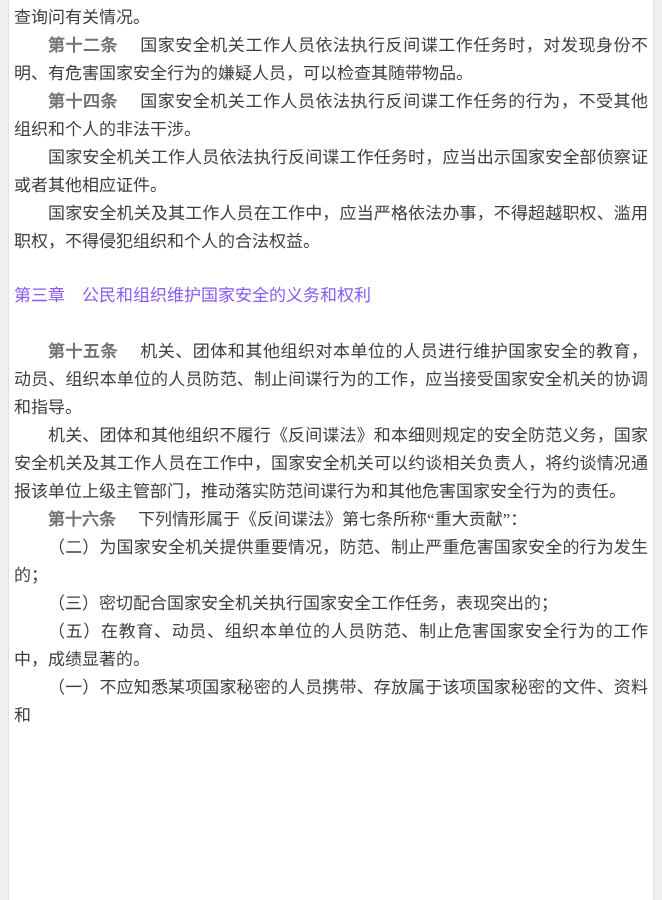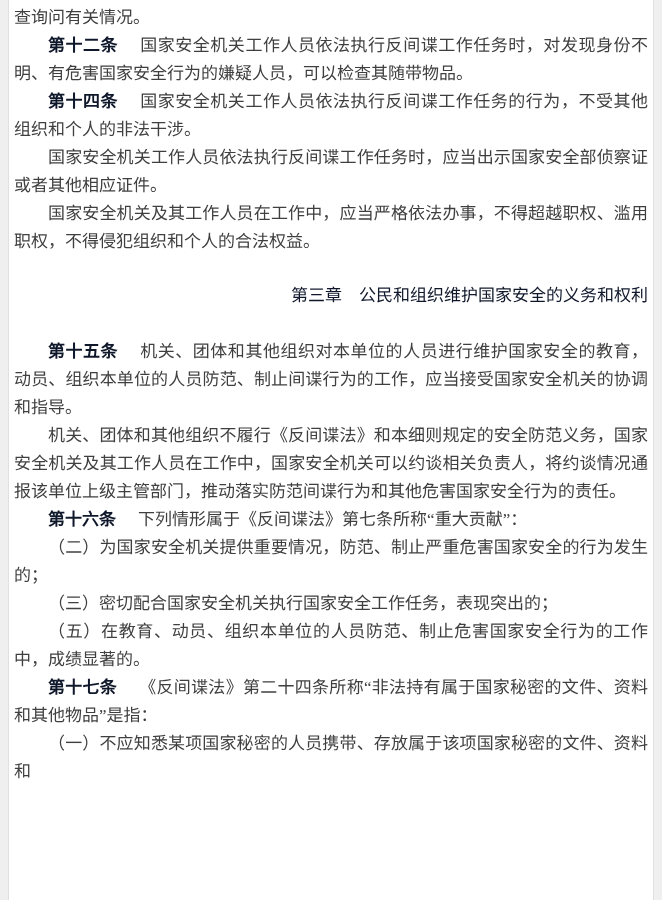--- a/index.html
+++ b/index.html
@@ -31,46 +31,45 @@
     color: #3f3f3f;
     text-align: justify;
     text-indent: 2em;
     word-break: break-all;
   }
   .para.no-indent {
     text-indent: 0;
   }
   .art-num {
     font-weight: 700;
-    color: #0f172a;
+    color: #737373;
     margin-right: 1.3em;
   }
   .chapter {
     margin: 26px 0 28px 0;
     font-size: 17px;
     line-height: 28px;
     font-weight: 400;
-    color: #0f172a;
-    text-align: right;
+    color: #8b5cf6;
+    text-align: left;
     text-indent: 0;
   }
 </style>
 </head>
 <body>
 
 <div class="page-frame">
   <div id="document-content">
       <p class="para no-indent">查询问有关情况。</p>
       <p class="para"><b class="art-num">第十二条</b><span>国家安全机关工作人员依法执行反间谍工作任务时，对发现身份不明、有危害国家安全行为的嫌疑人员，可以检查其随带物品。</span></p>
       <p class="para"><b class="art-num">第十四条</b><span>国家安全机关工作人员依法执行反间谍工作任务的行为，不受其他组织和个人的非法干涉。</span></p>
       <p class="para">国家安全机关工作人员依法执行反间谍工作任务时，应当出示国家安全部侦察证或者其他相应证件。</p>
       <p class="para">国家安全机关及其工作人员在工作中，应当严格依法办事，不得超越职权、滥用职权，不得侵犯组织和个人的合法权益。</p>
       <h2 class="chapter">第三章　公民和组织维护国家安全的义务和权利</h2>
       <p class="para"><b class="art-num">第十五条</b><span>机关、团体和其他组织对本单位的人员进行维护国家安全的教育，动员、组织本单位的人员防范、制止间谍行为的工作，应当接受国家安全机关的协调和指导。</span></p>
       <p class="para">机关、团体和其他组织不履行《反间谍法》和本细则规定的安全防范义务，国家安全机关及其工作人员在工作中，国家安全机关可以约谈相关负责人，将约谈情况通报该单位上级主管部门，推动落实防范间谍行为和其他危害国家安全行为的责任。</p>
       <p class="para"><b class="art-num">第十六条</b><span>下列情形属于《反间谍法》第七条所称“重大贡献”：</span></p>
       <p class="para">（二）为国家安全机关提供重要情况，防范、制止严重危害国家安全的行为发生的；</p>
       <p class="para">（三）密切配合国家安全机关执行国家安全工作任务，表现突出的；</p>
       <p class="para">（五）在教育、动员、组织本单位的人员防范、制止危害国家安全行为的工作中，成绩显著的。</p>
-      <p class="para"><b class="art-num">第十七条</b><span>《反间谍法》第二十四条所称“非法持有属于国家秘密的文件、资料和其他物品”是指：</span></p>
       <p class="para">（一）不应知悉某项国家秘密的人员携带、存放属于该项国家秘密的文件、资料和</p>
     </div>
 </div>
 
 </body></html>

